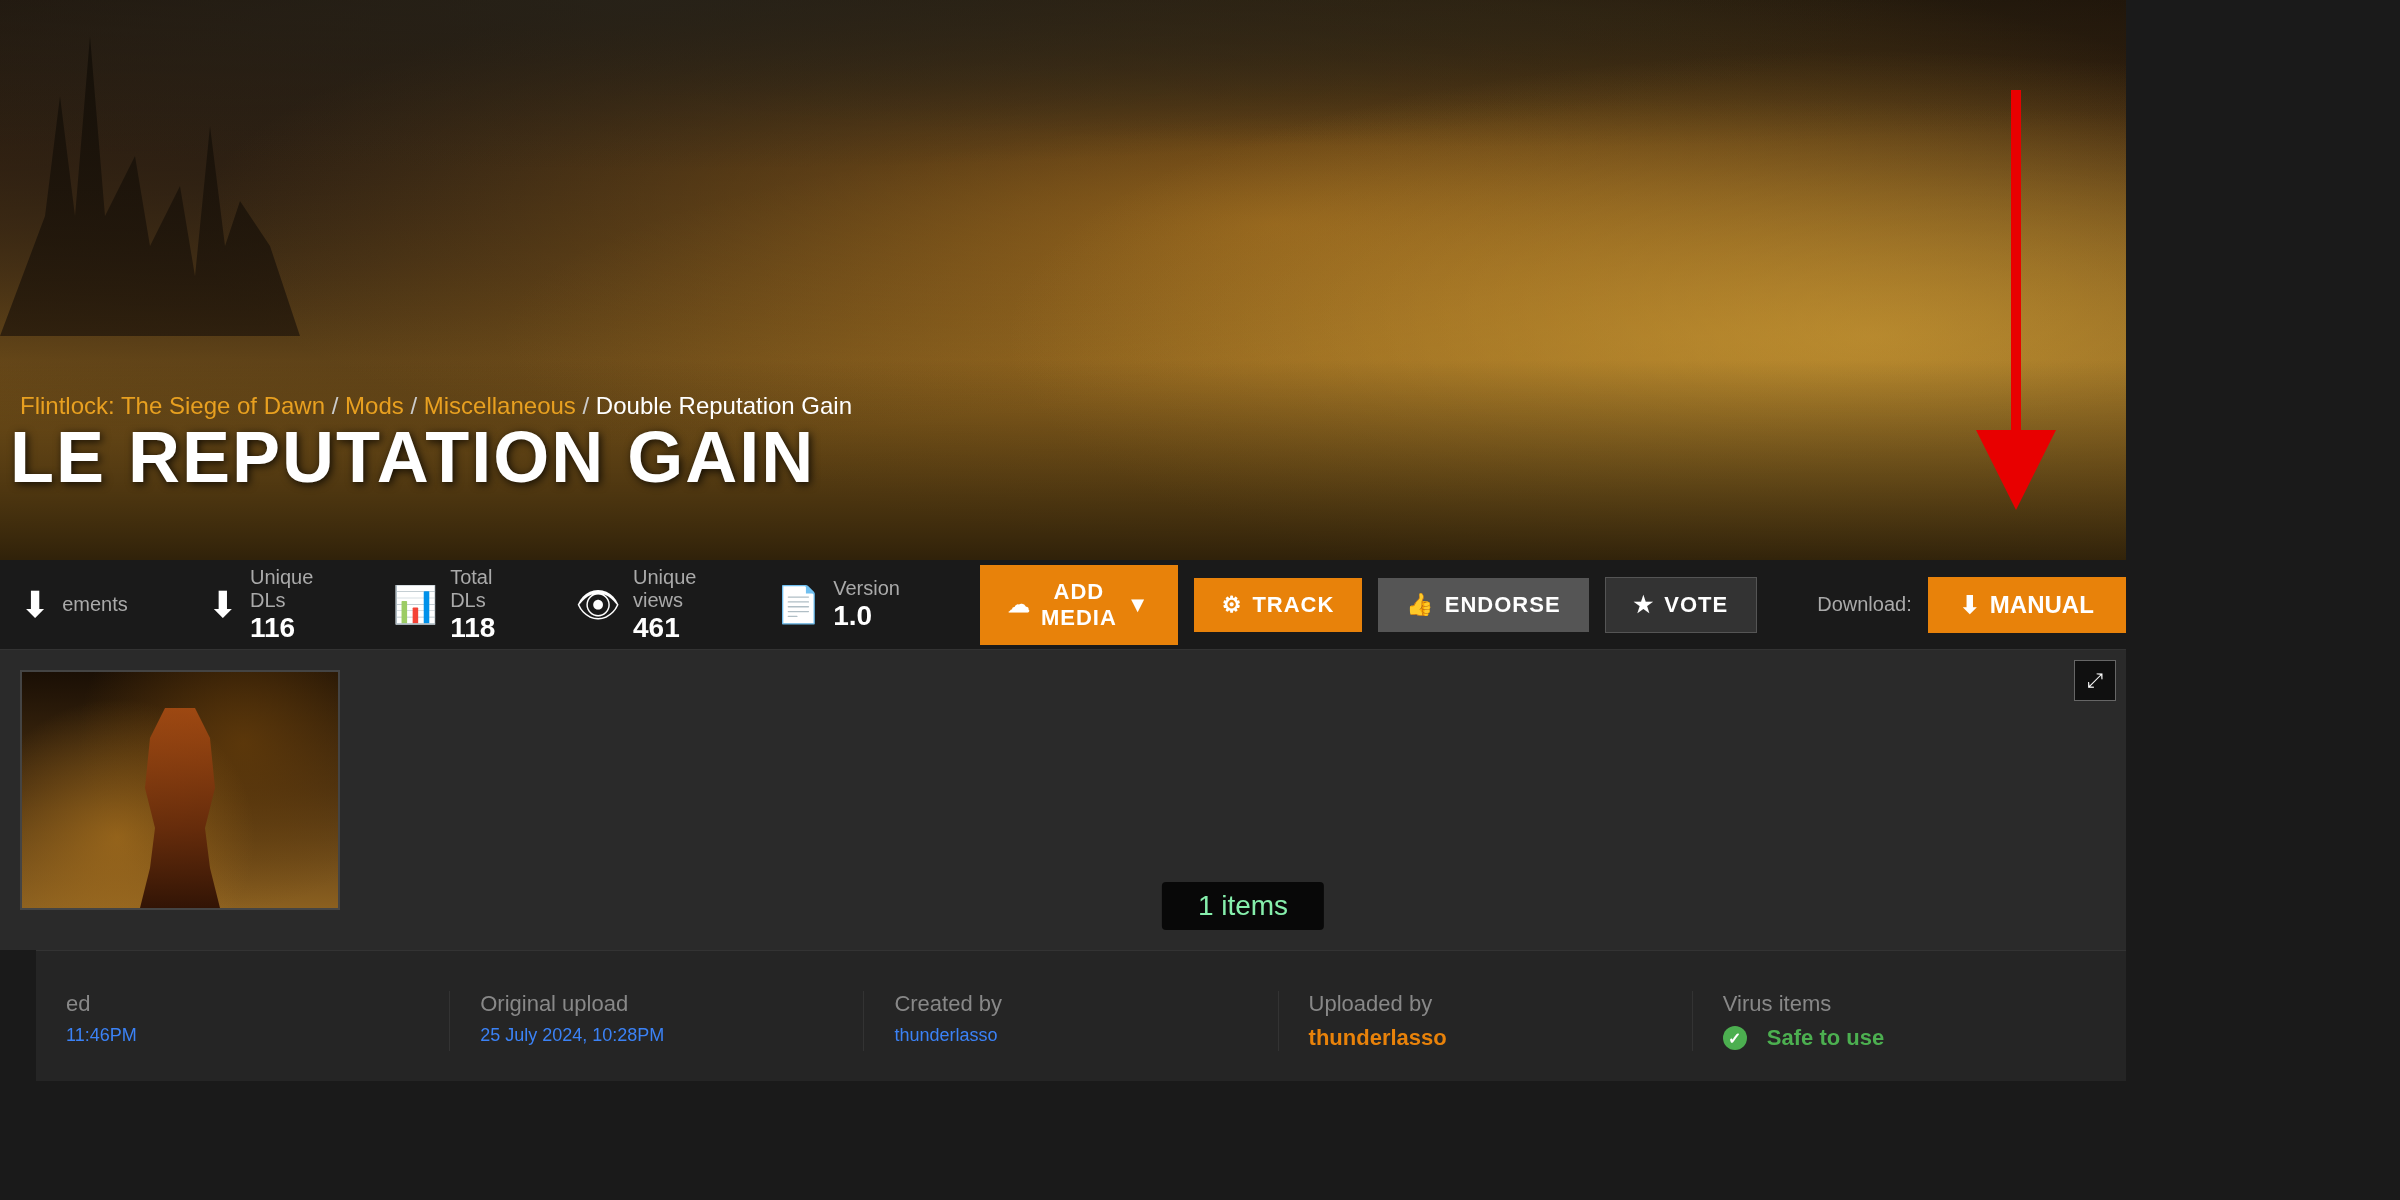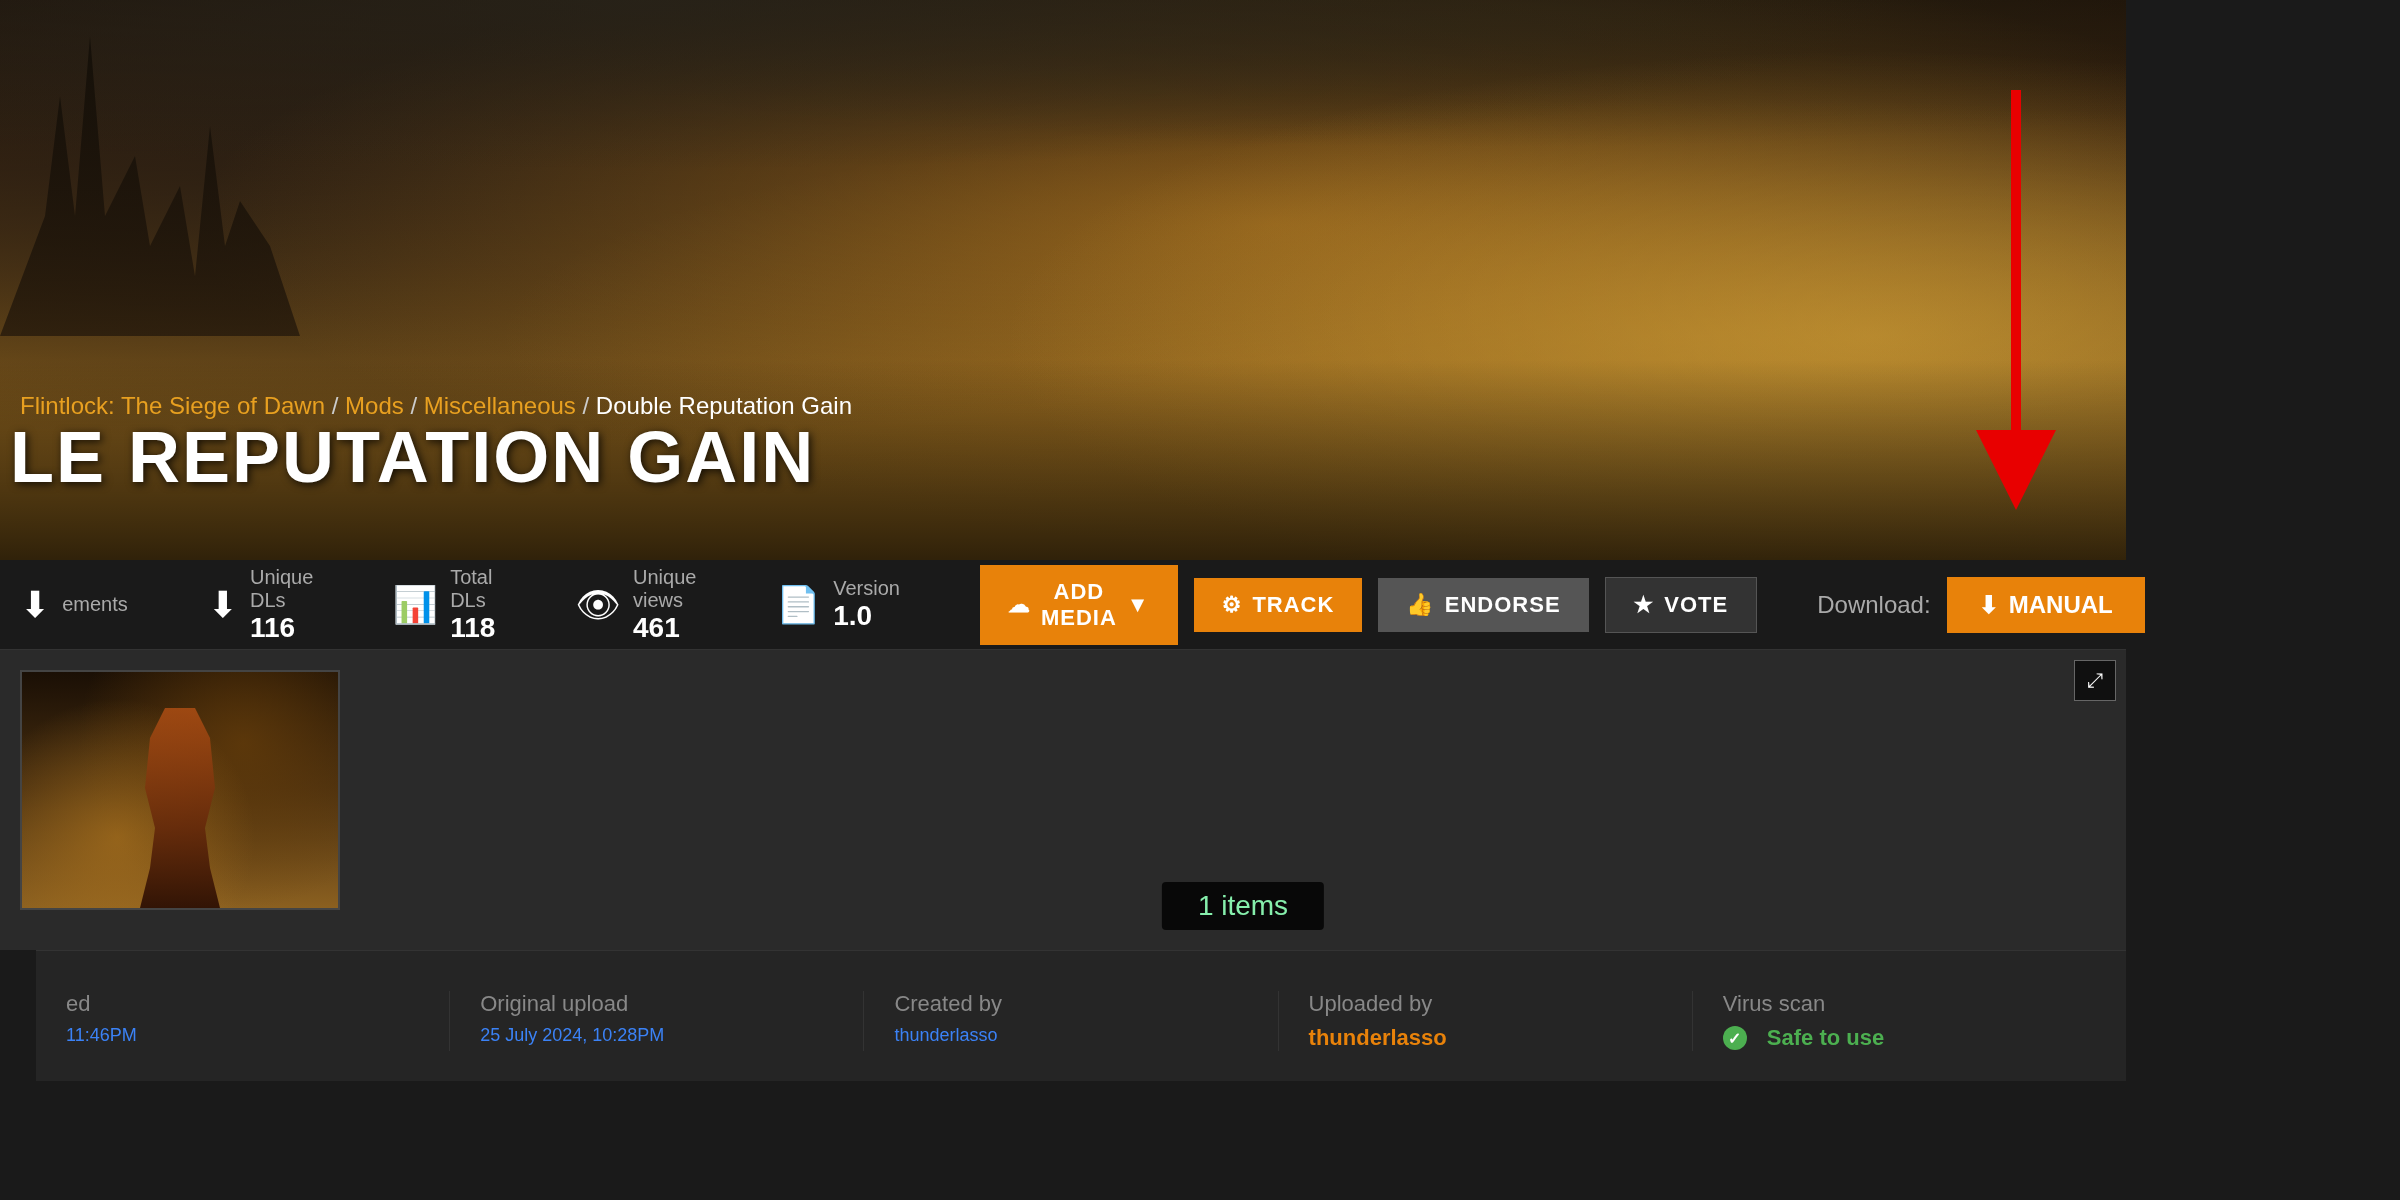--- a/index.html
+++ b/index.html
@@ -184,21 +184,21 @@
     }
 
     .download-section {
       display: flex;
       align-items: center;
       gap: 16px;
       margin-left: 20px;
     }
 
     .download-label {
-      font-size: 24px;
+      font-size: 20px;
       color: #aaa;
     }
 
     .btn-manual {
       background: #e8820a;
       color: #fff;
       padding: 14px 32px;
       font-size: 24px;
       font-weight: bold;
       border: none;
@@ -526,21 +526,21 @@
         <div class="meta-label">Created by</div>
         <div class="meta-value">thunderlasso</div>
       </div>
 
       <div class="meta-col">
         <div class="meta-label">Uploaded by</div>
         <div class="meta-value-orange">thunderlasso</div>
       </div>
 
       <div class="meta-col">
-        <div class="meta-label">Virus scan</div>
+        <div class="meta-label">Virus items</div>
         <div class="meta-value-green">
           <span class="virus-check-icon"></span>
           <span>Safe to use</span>
         </div>
       </div>
     </div>
   </div>
 
   <div class="arrow-container">
     <svg width="120" height="420" viewBox="0 0 120 420">

